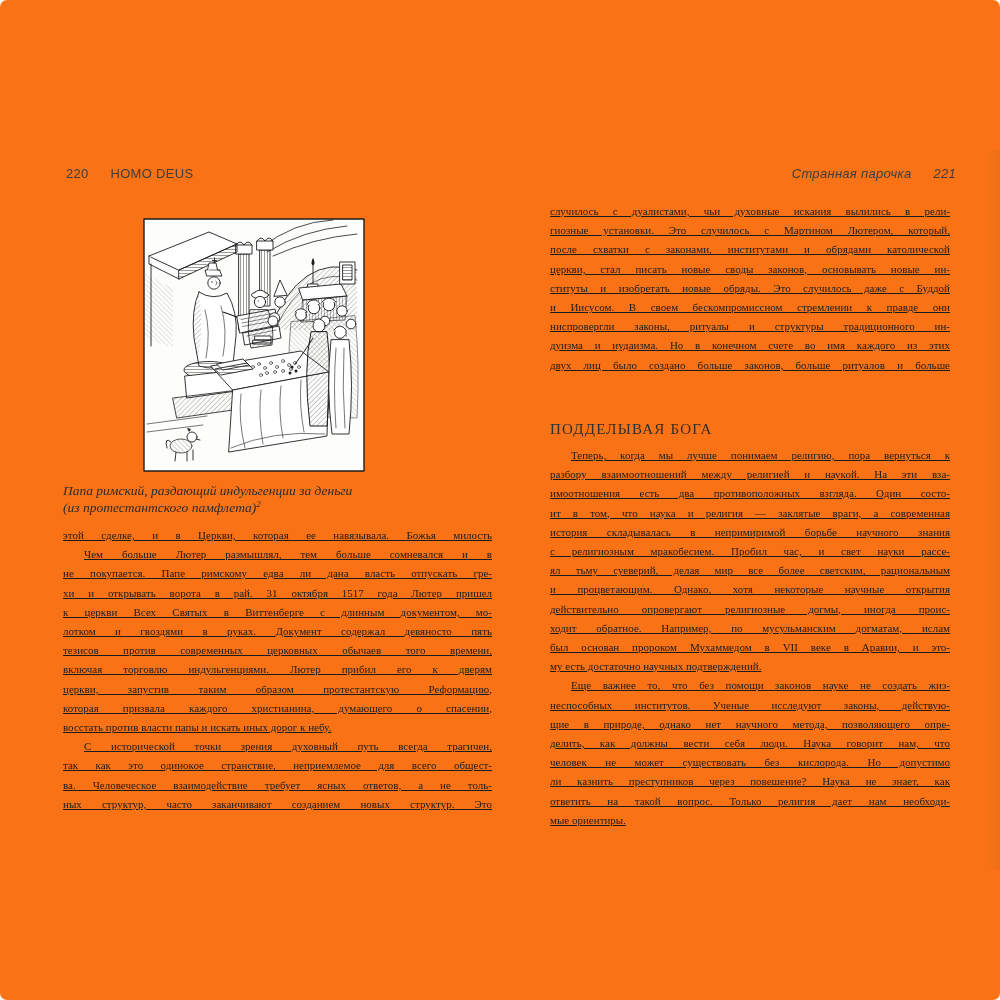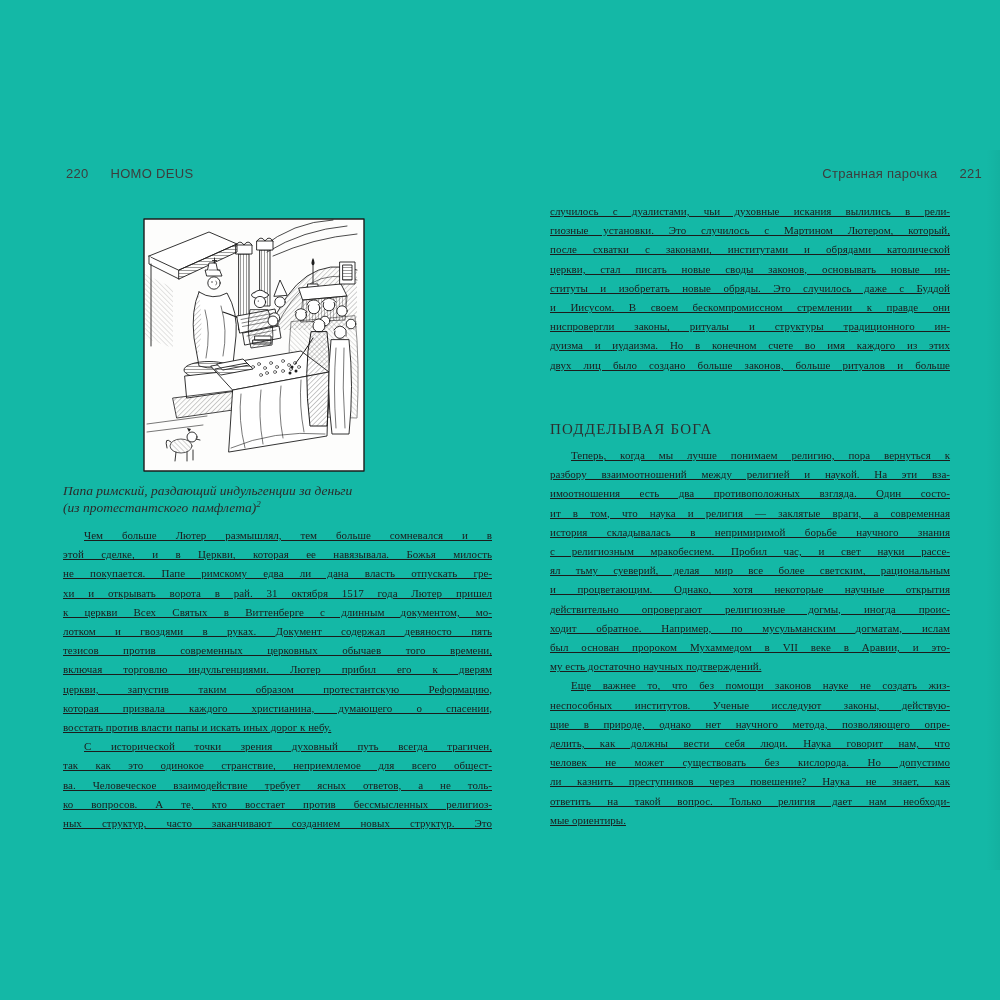--- a/index.html
+++ b/index.html
@@ -1,24 +1,24 @@
 <!DOCTYPE html>
 <html><head>
 <meta charset="utf-8">
 <style>
   html,body{margin:0;padding:0;background:#fff;}
-  .canvas{position:relative;width:1000px;height:1000px;background:#14b8a6;overflow:hidden;
-          font-family:"Liberation Serif",serif;color:#1e1e1e;}
+  .canvas{position:relative;width:1000px;height:1000px;background:#f97316;overflow:hidden;
+          font-family:"Liberation Serif",serif;color:#1e1e1e;border-radius:7px;}
   .edge-shade{position:absolute;right:0;top:150px;width:14px;height:720px;
           background:linear-gradient(to right,rgba(0,0,0,0),rgba(0,0,0,0.04));}
   .pg-header{position:absolute;top:166px;font-family:"Liberation Sans",sans-serif;
           font-size:13px;color:#3d3d3d;letter-spacing:.3px;white-space:nowrap;}
   .pg-header.left{left:66px;}
   .pg-header.left .pgtitle{margin-left:18px;}
-  .pg-header.right{left:582px;width:400px;text-align:right;}
+  .pg-header.right{left:556px;width:400px;text-align:right;font-style:italic;}
   .pg-header.right .pgnum{margin-left:18px;}
   figure.woodcut{position:absolute;left:143px;top:218px;width:222px;height:254px;margin:0;}
   .caption{position:absolute;left:63px;top:482px;width:400px;text-align:left;
           font-style:italic;font-size:13.5px;line-height:17px;color:#2b2b2b;}
   .caption sup{font-size:9px;line-height:0;}
   .body-col{position:absolute;font-size:11px;line-height:19.2px;color:#1c1c1c;text-decoration:underline;}
   .left-col{left:63px;top:526px;width:429px;}
   .right-col-top{left:550px;top:202px;width:400px;}
   .right-col-bottom{left:550px;top:446px;width:400px;}
   .line{text-align:justify;text-align-last:justify;}
@@ -178,35 +178,34 @@
       </g>
     </svg>
   </figure>
 
   <div class="caption">
     <div class="cap-line">Папа римский, раздающий индульгенции за деньги</div>
     <div class="cap-line"><span>(из протестантского памфлета)</span><sup>2</sup></div>
   </div>
 
   <div class="body-col left-col">
+      <div class="line">этой сделке, и в Церкви, которая ее навязывала. Божья милость</div>
       <div class="line indent">Чем больше Лютер размышлял, тем больше сомневался и в</div>
-      <div class="line">этой сделке, и в Церкви, которая ее навязывала. Божья милость</div>
       <div class="line">не покупается. Папе римскому едва ли дана власть отпускать гре-</div>
       <div class="line">хи и открывать ворота в рай. 31 октября 1517 года Лютер пришел</div>
       <div class="line">к церкви Всех Святых в Виттенберге с длинным документом, мо-</div>
       <div class="line">лотком и гвоздями в руках. Документ содержал девяносто пять</div>
       <div class="line">тезисов против современных церковных обычаев того времени,</div>
       <div class="line">включая торговлю индульгенциями. Лютер прибил его к дверям</div>
       <div class="line">церкви, запустив таким образом протестантскую Реформацию,</div>
       <div class="line">которая призвала каждого христианина, думающего о спасении,</div>
       <div class="line last">восстать против власти папы и искать иных дорог к небу.</div>
       <div class="line indent">С исторической точки зрения духовный путь всегда трагичен,</div>
       <div class="line">так как это одинокое странствие, неприемлемое для всего общест-</div>
       <div class="line">ва. Человеческое взаимодействие требует ясных ответов, а не толь-</div>
-      <div class="line">ко вопросов. А те, кто восстает против бессмысленных религиоз-</div>
       <div class="line">ных структур, часто заканчивают созданием новых структур. Это</div>
     </div>
 
   <div class="body-col right-col-top">
       <div class="line">случилось с дуалистами, чьи духовные искания вылились в рели-</div>
       <div class="line">гиозные установки. Это случилось с Мартином Лютером, который,</div>
       <div class="line">после схватки с законами, институтами и обрядами католической</div>
       <div class="line">церкви, стал писать новые своды законов, основывать новые ин-</div>
       <div class="line">ституты и изобретать новые обряды. Это случилось даже с Буддой</div>
       <div class="line">и Иисусом. В своем бескомпромиссном стремлении к правде они</div>

